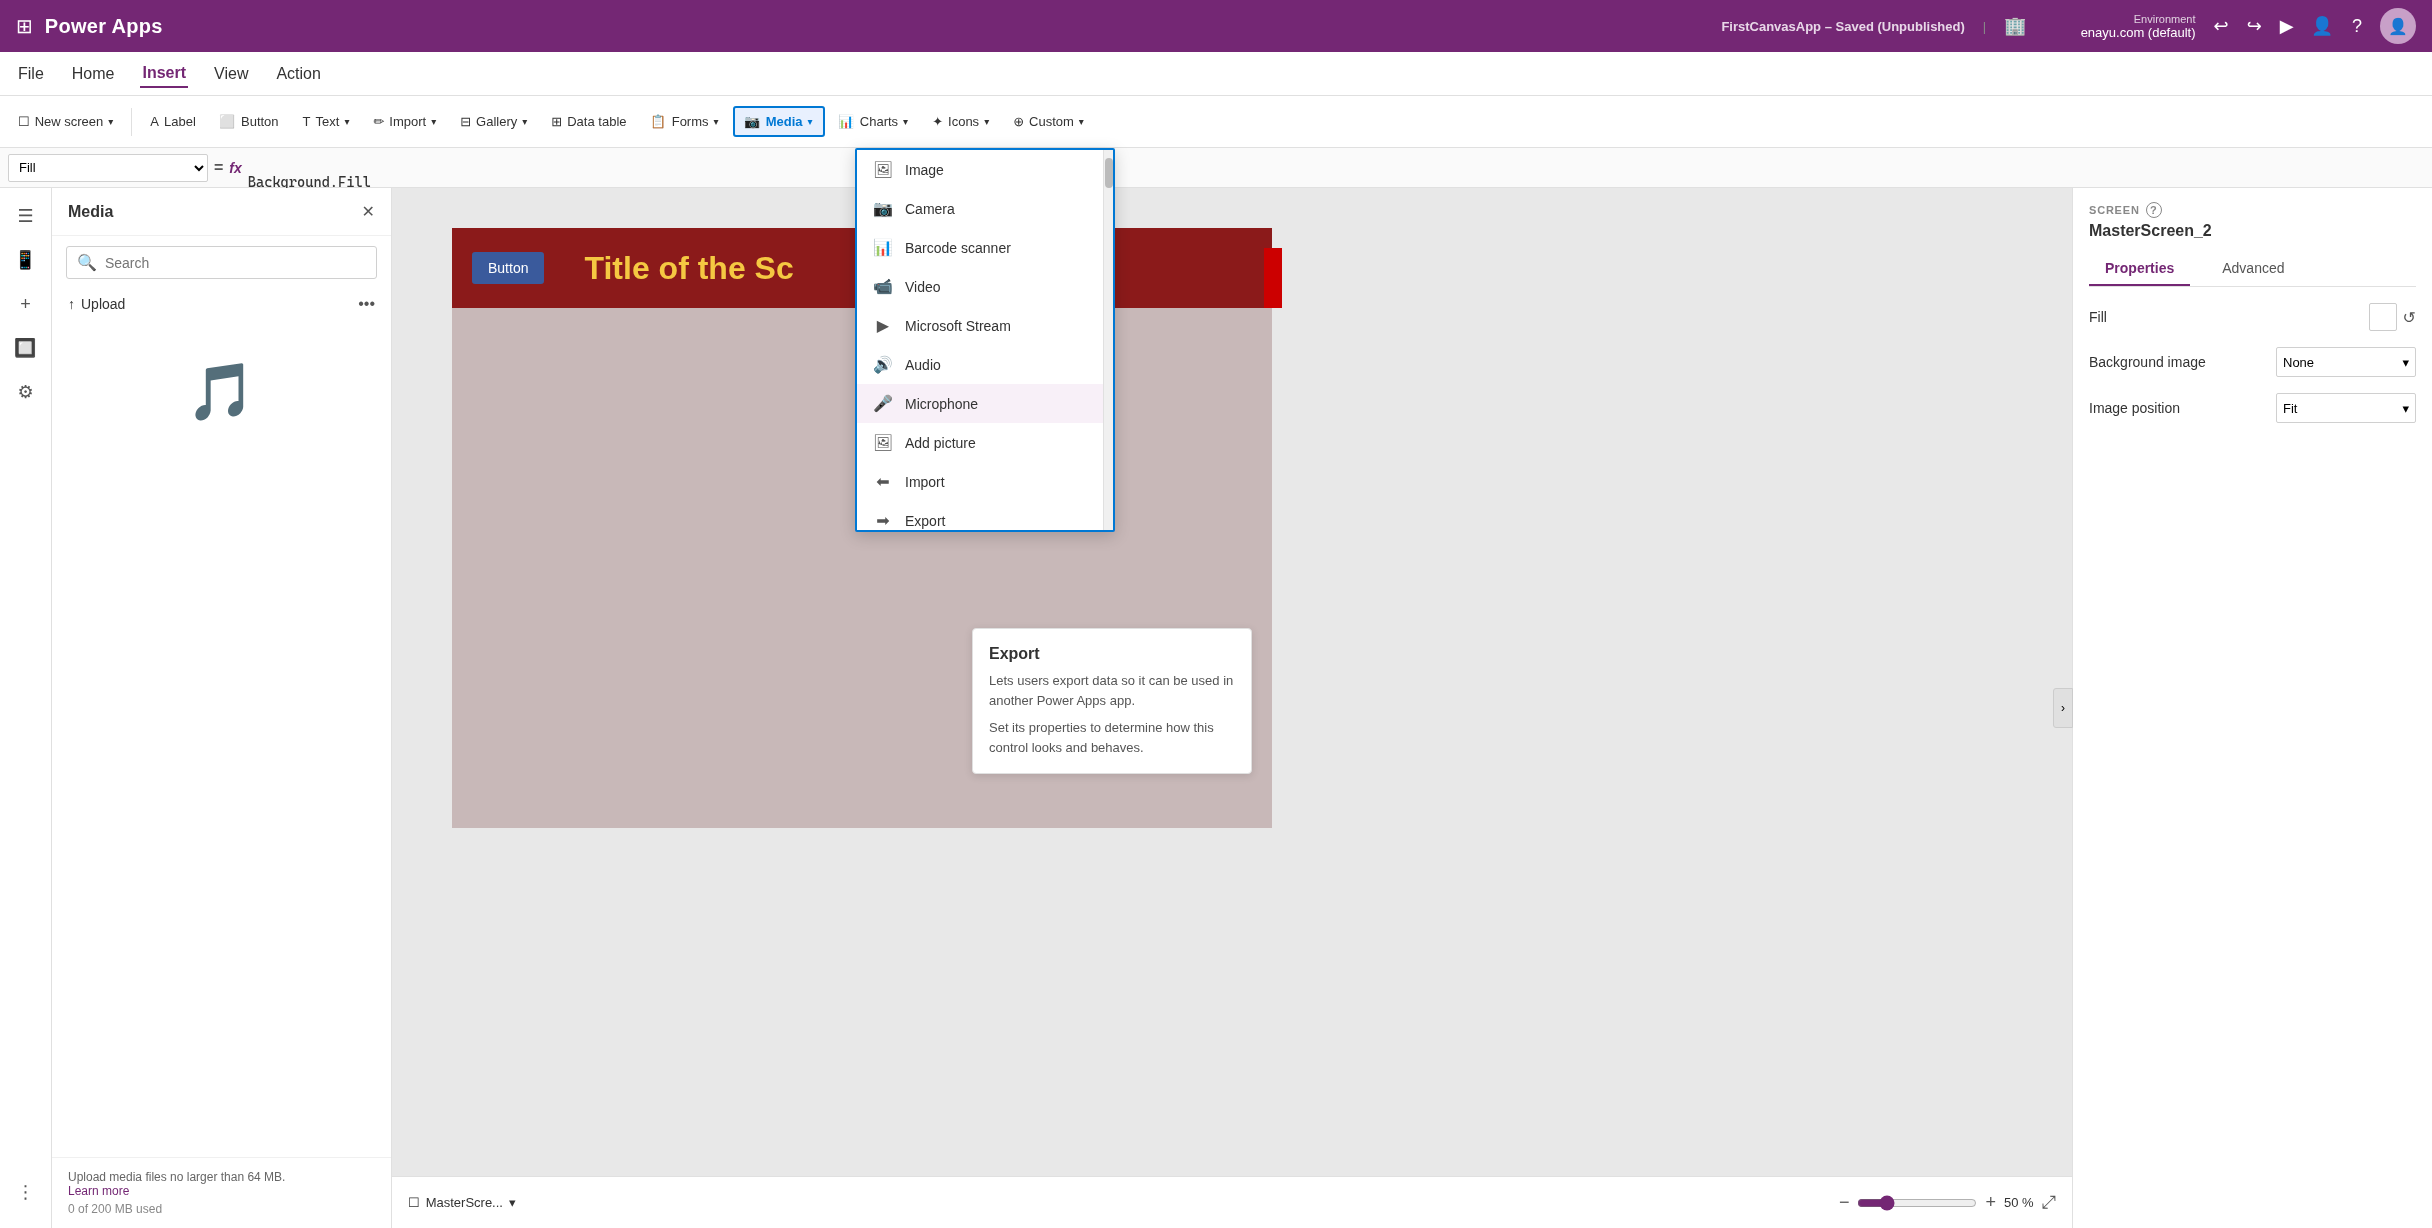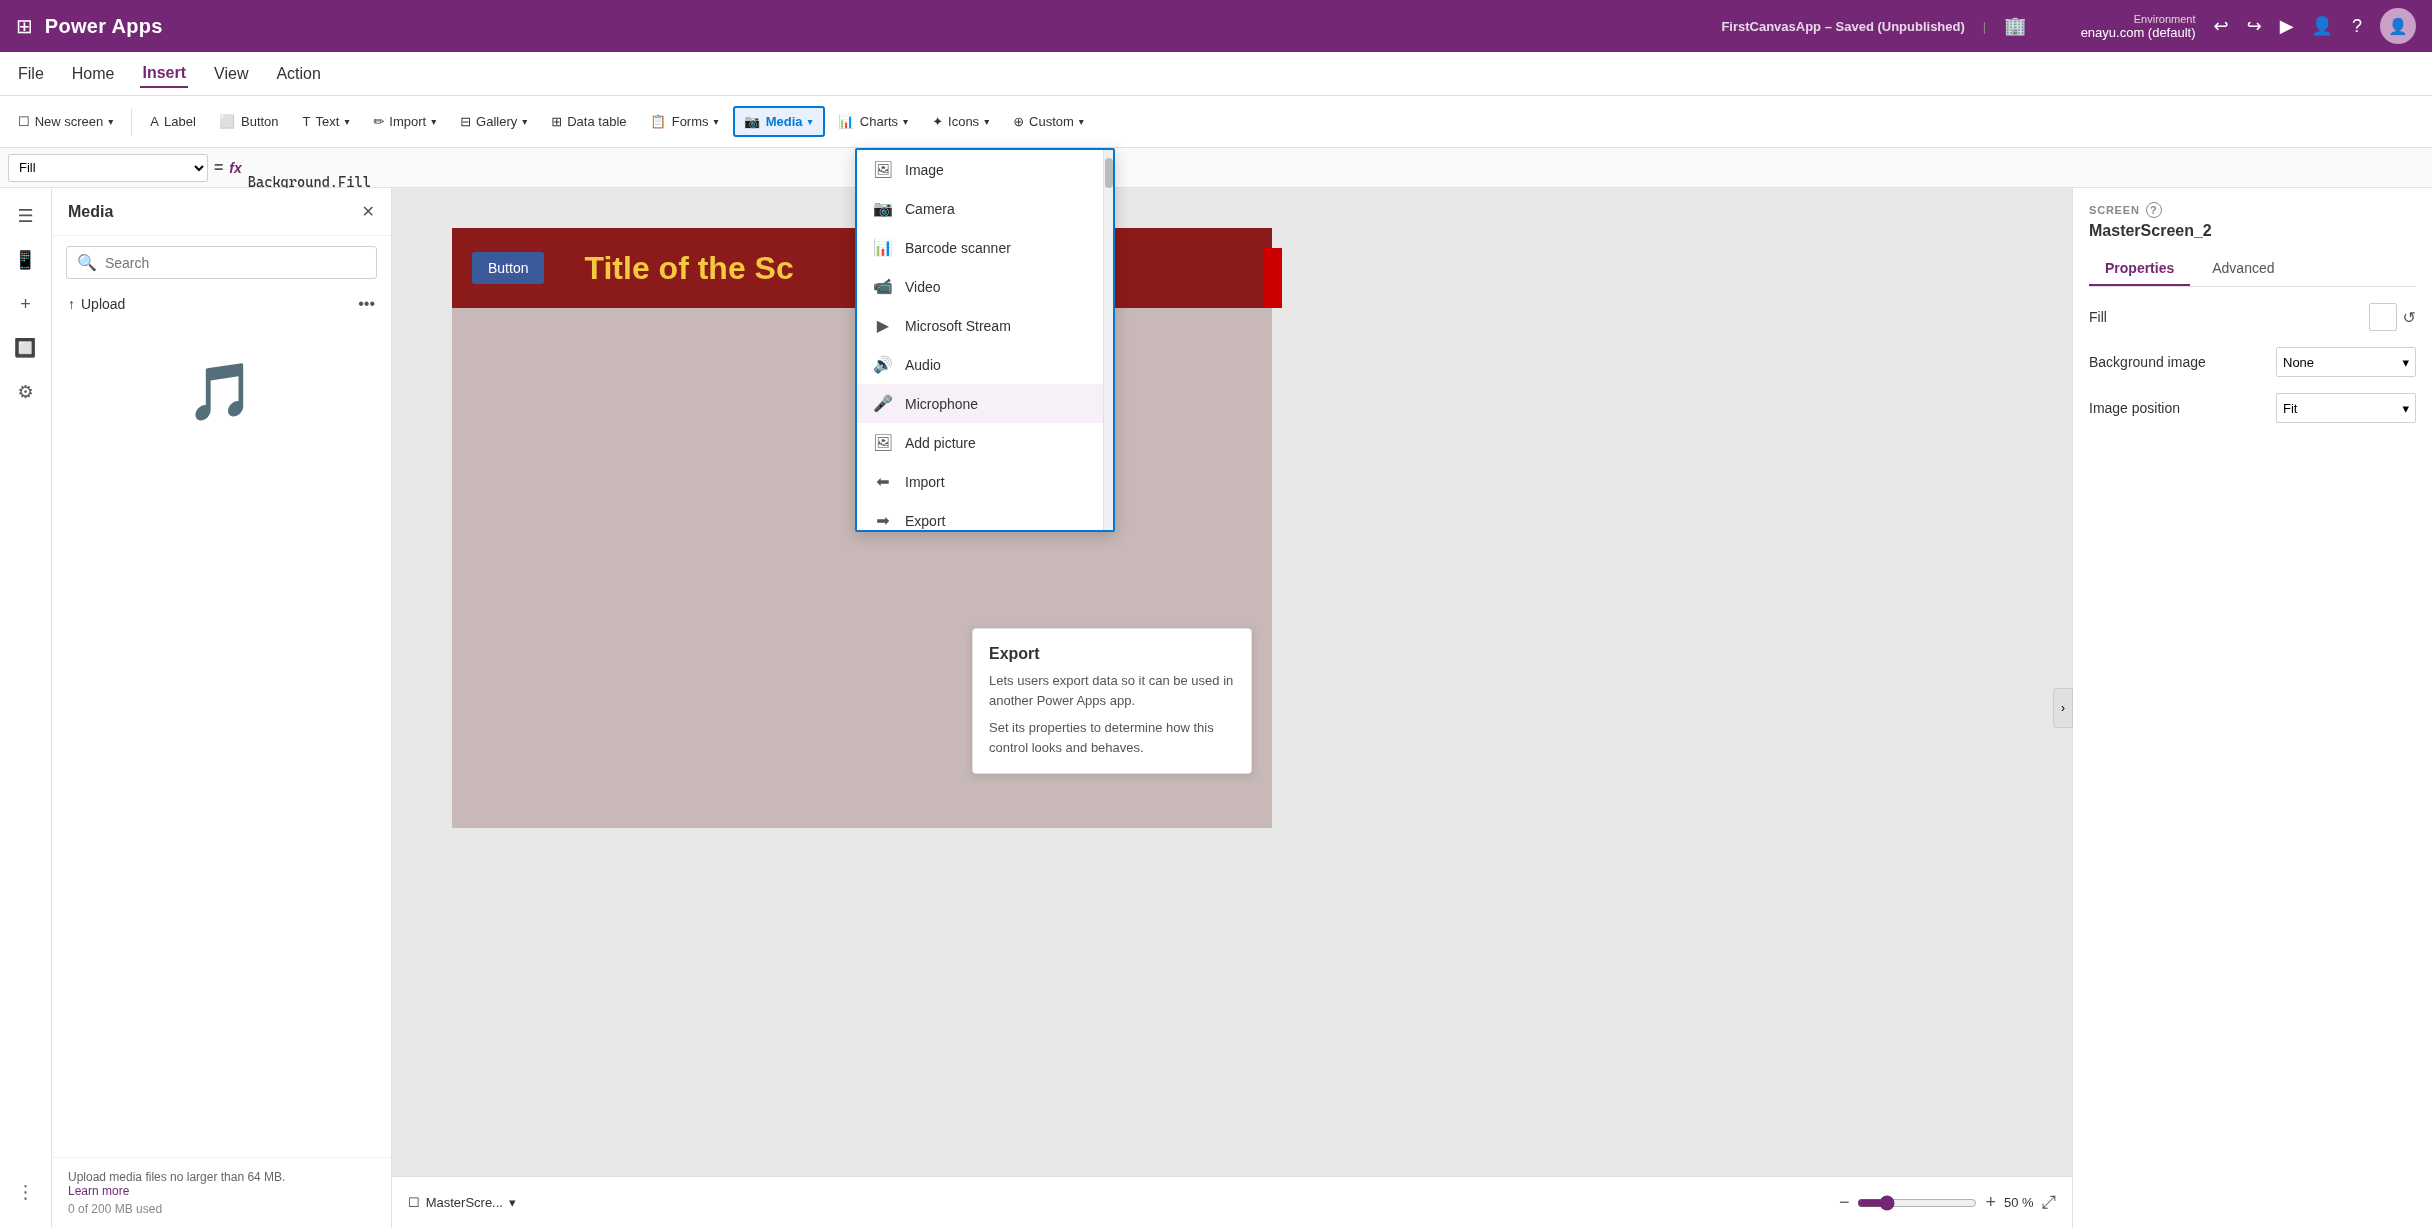--- a/index.html
+++ b/index.html
@@ -367,21 +367,21 @@
     }
     .screen-name {
       font-size: 16px;
       font-weight: 600;
       color: #333;
       margin-top: 4px;
       margin-bottom: 12px;
     }
     .props-tabs {
       display: flex;
-      gap: 6px;
+      gap: 16px;
       border-bottom: 1px solid #e0e0e0;
     }
     .props-tab {
       padding: 8px 16px;
       font-size: 14px;
       color: #555;
       cursor: pointer;
       border-bottom: 2px solid transparent;
     }
     .props-tab.active {

